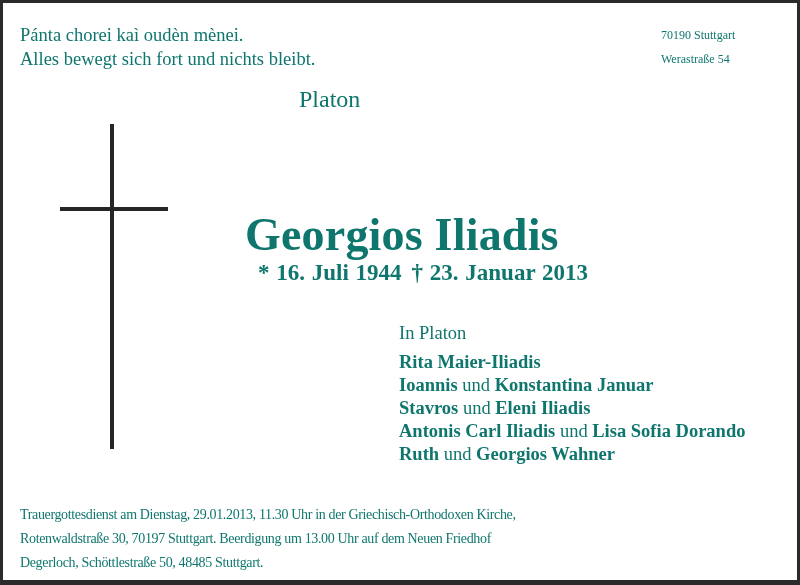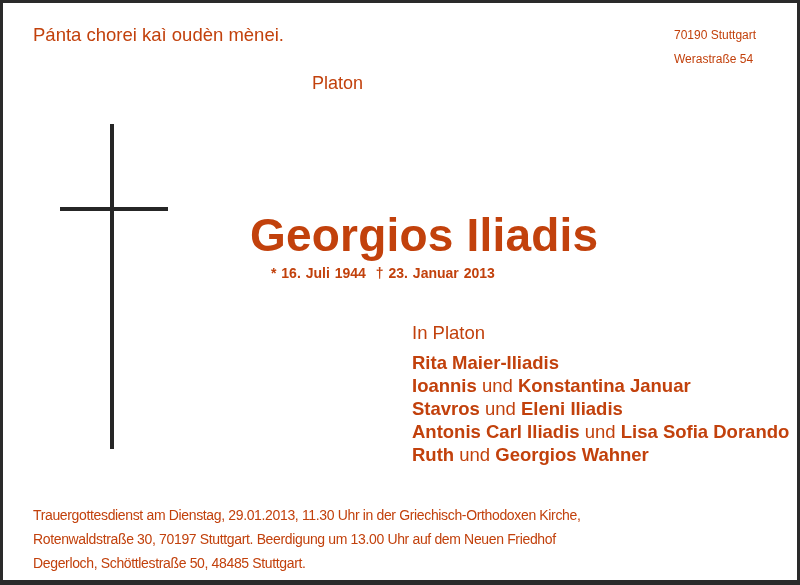--- a/index.html
+++ b/index.html
@@ -6,44 +6,45 @@
   body { width: 800px; height: 585px; overflow: hidden; position: relative; }
   .frame {
     position: absolute; left: 0; top: 0; width: 800px; height: 585px;
     box-sizing: border-box;
     border-top: 3px solid #2a2a2a;
     border-left: 3px solid #2a2a2a;
     border-right: 3px solid #2a2a2a;
     border-bottom: 5px solid #2a2a2a;
     background: #fff;
   }
-  .serif { font-family: Liberation Sans, sans-serif; color: #c2410c; margin-left: 13px; }
+  .serif { font-family: Liberation Serif, serif; color: #0f766e; }
   .abs { position: absolute; white-space: nowrap; }
   .quote { left: 17px; top: 20px; font-size: 18.5px; line-height: 24px; }
-  .quote-author { left: 296px; top: 68px; font-size: 18px; line-height: 24px; }
+  .quote-author { left: 296px; top: 84px; font-size: 24px; line-height: 24px; }
   .address { left: 658px; top: 20px; font-size: 12px; line-height: 24px; }
   .cross-v { position: absolute; left: 107px; top: 121px; width: 4px; height: 325px; background: #262626; }
   .cross-h { position: absolute; left: 57px; top: 204px; width: 108px; height: 4px; background: #262626; }
-  .name { left: 234px; top: 205px; font-size: 46px; font-weight: bold; line-height: 54px; letter-spacing: 0.2px; }
-  .dates { left: 255px; top: 258px; font-size: 14px; font-weight: bold; line-height: 24px; word-spacing: 1px; }
+  .name { left: 242px; top: 205px; font-size: 46px; font-weight: bold; line-height: 54px; letter-spacing: 0.2px; }
+  .dates { left: 255px; top: 258px; font-size: 23px; font-weight: bold; line-height: 24px; word-spacing: 1px; }
   .dates .gap { display: inline-block; width: 10px; }
   .inlove { left: 396px; top: 318px; font-size: 18.5px; line-height: 24px; }
   .mourners { left: 396px; top: 348px; font-size: 18.5px; line-height: 23px; }
   .mourners .row { display: block; }
   .mourners b { font-weight: bold; }
   .service { left: 17px; top: 500px; font-size: 14px; line-height: 24px; letter-spacing: -0.35px; }
   .service .line { display: block; }
 </style>
 </head>
 <body>
 
 <div class="frame">
 
   <div class="abs serif quote">
     <span style="display:block">Pánta chorei kaì oudèn mènei.</span>
+    <span style="display:block">Alles bewegt sich fort und nichts bleibt.</span>
   </div>
   <div class="abs serif quote-author">Platon</div>
 
   <div class="abs serif address">
     <span style="display:block">70190 Stuttgart</span>
     <span style="display:block">Werastraße 54</span>
   </div>
 
   <div>
     <div class="cross-v"></div>

